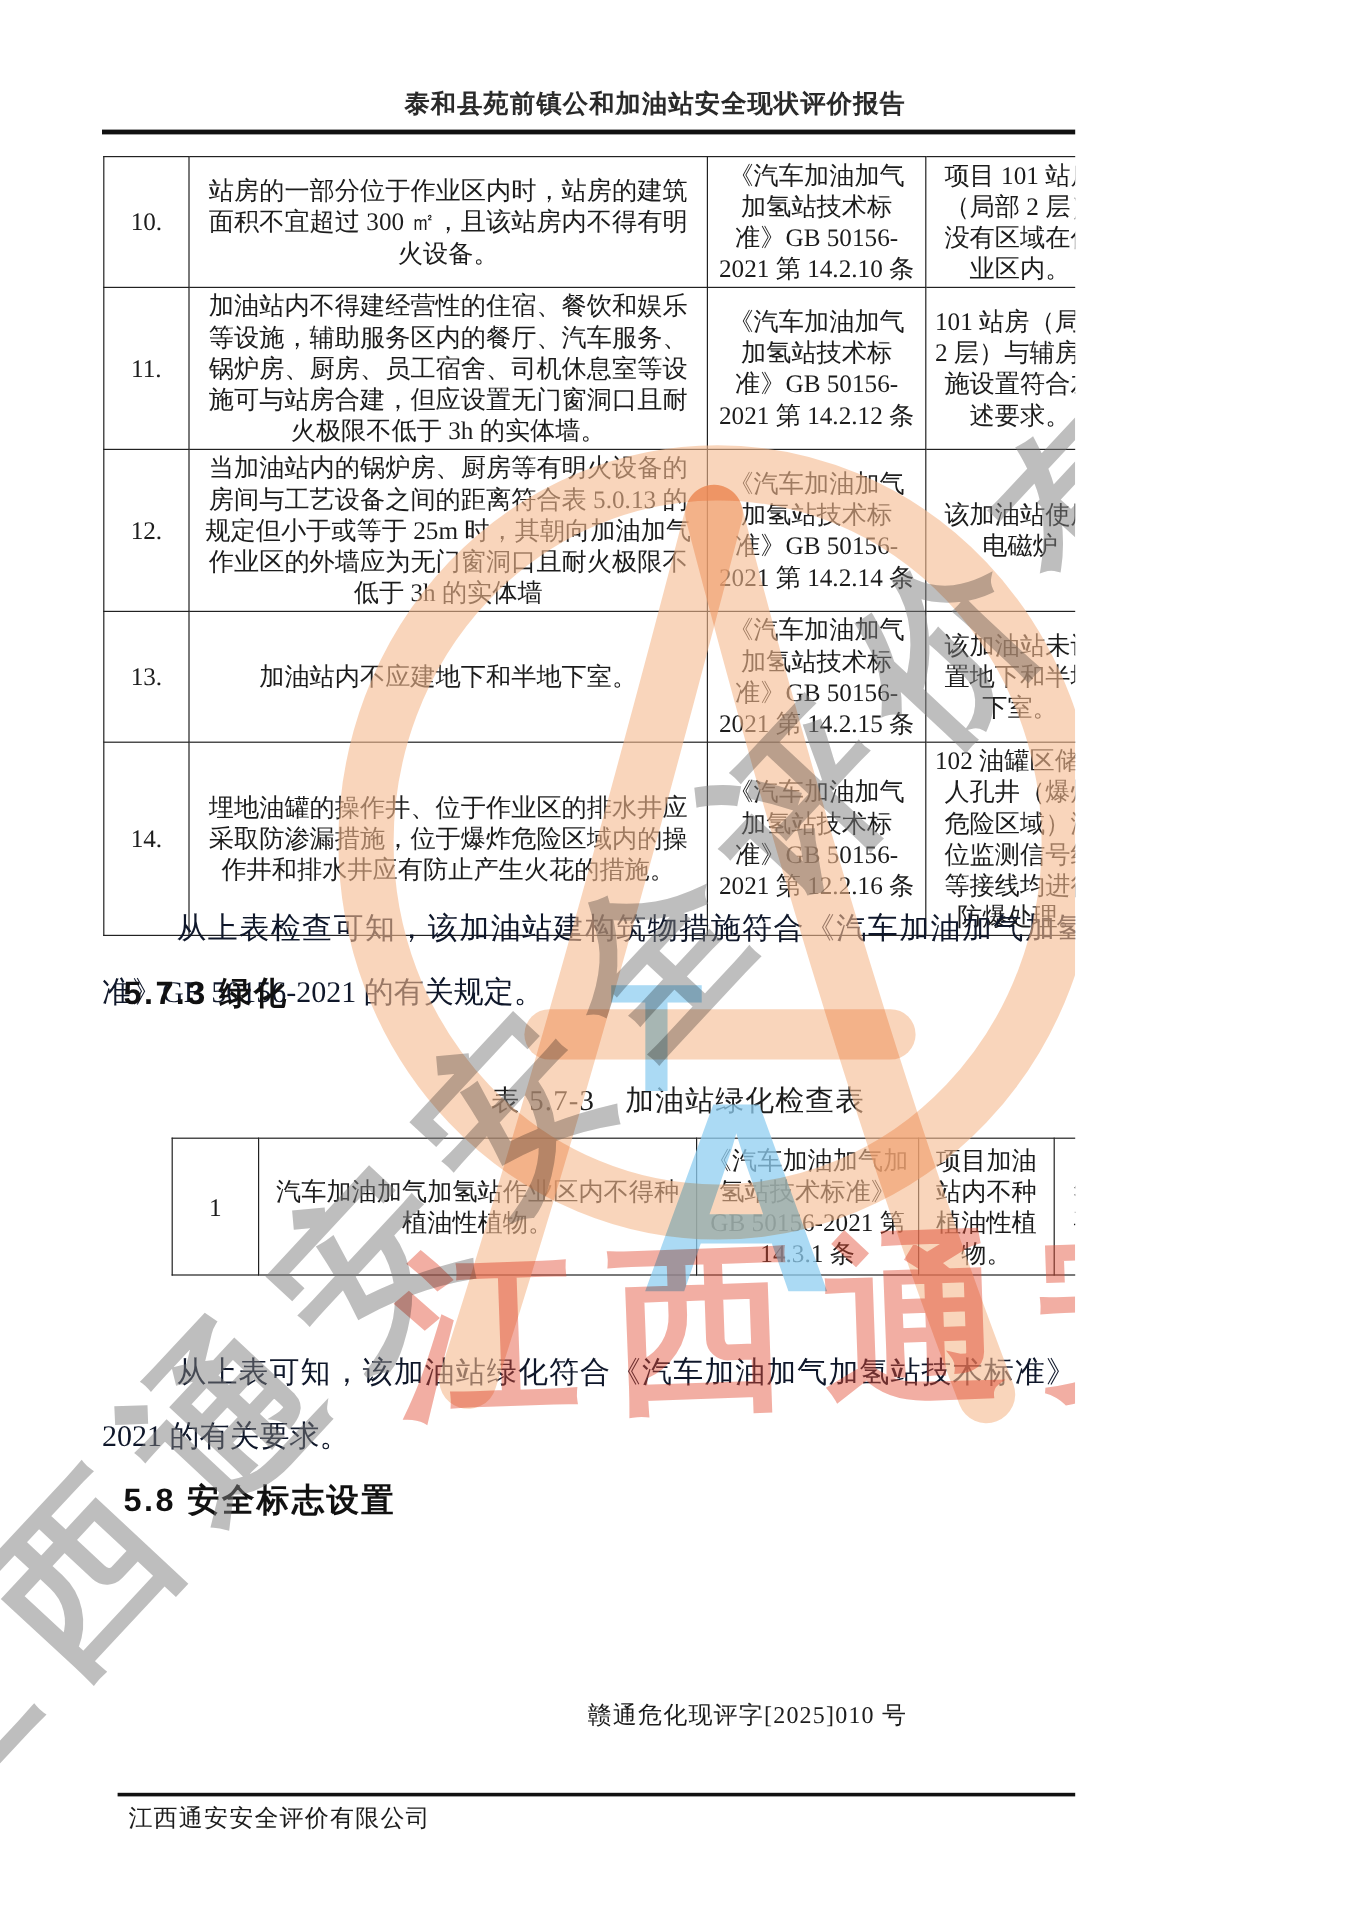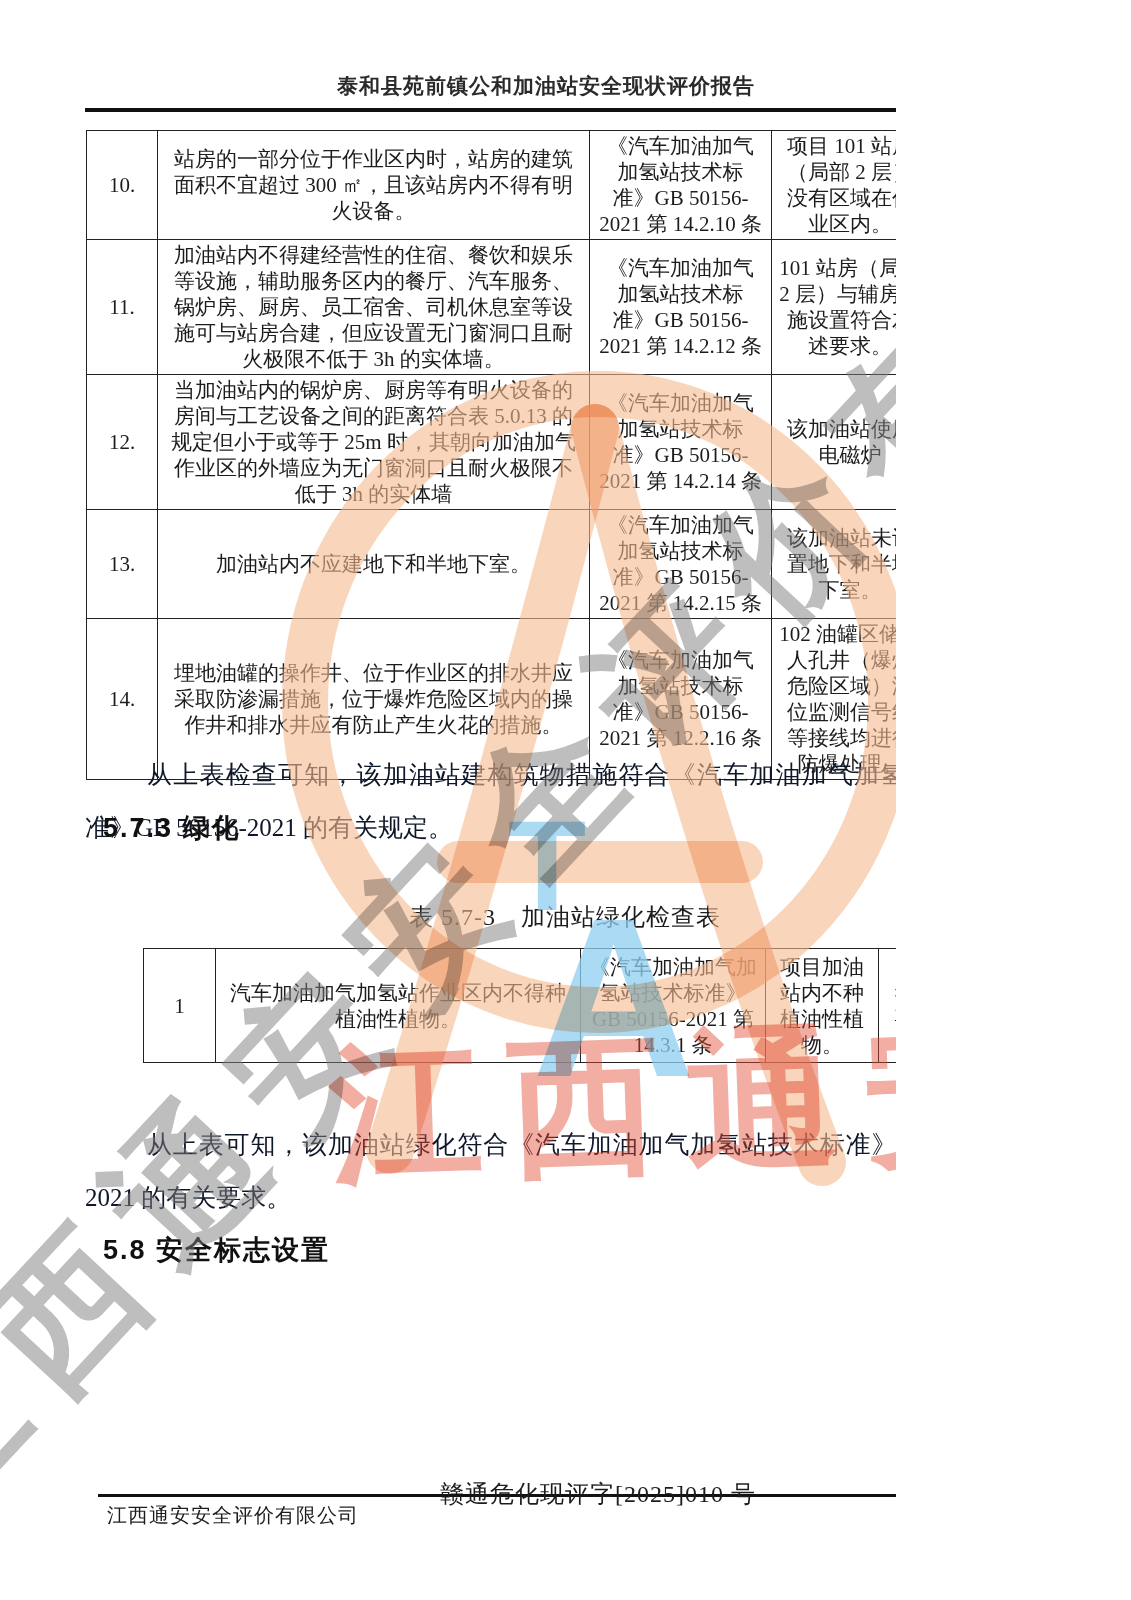--- a/index.html
+++ b/index.html
@@ -35,21 +35,21 @@
     font-family:"Liberation Sans","DejaVu Sans",sans-serif;letter-spacing:2px;}
   .s573{top:810px;}
   .s58{top:1212px;margin-top:20px;}
   .tbl-caption{position:absolute;top:901px;left:85px;width:960px;text-align:center;
     font-size:24px;color:#1c1c1c;letter-spacing:1px;}
 
   
   .page-num{position:absolute;top:1452px;left:85px;width:922px;text-align:right;font-size:21px;}
   .foot-rule{position:absolute;top:1494px;left:98px;width:892px;height:3px;background:#111;}
   .foot-left{position:absolute;top:1502px;left:107px;font-size:20px;letter-spacing:1px;}
-  .foot-right{position:absolute;top:1478px;right:140px;font-size:24px;letter-spacing:1px;}
+  .foot-right{position:absolute;top:1416px;right:140px;font-size:20px;letter-spacing:1px;}
 
   
   .wm{position:absolute;inset:0;z-index:5;pointer-events:none;overflow:hidden;}
   .wm *{mix-blend-mode:multiply;}
   .wm-svg{position:absolute;left:250px;top:350px;}
   .wm-diag{position:absolute;left:-420px;top:665px;width:2000px;text-align:center;
     transform:rotate(-47deg);transform-origin:center;
     font-family:"Liberation Sans","DejaVu Sans",sans-serif;font-weight:700;
     font-size:148px;letter-spacing:28px;color:rgba(125,125,125,0.50);white-space:nowrap;}
   .wm-red{position:absolute;left:330px;top:1002px;

